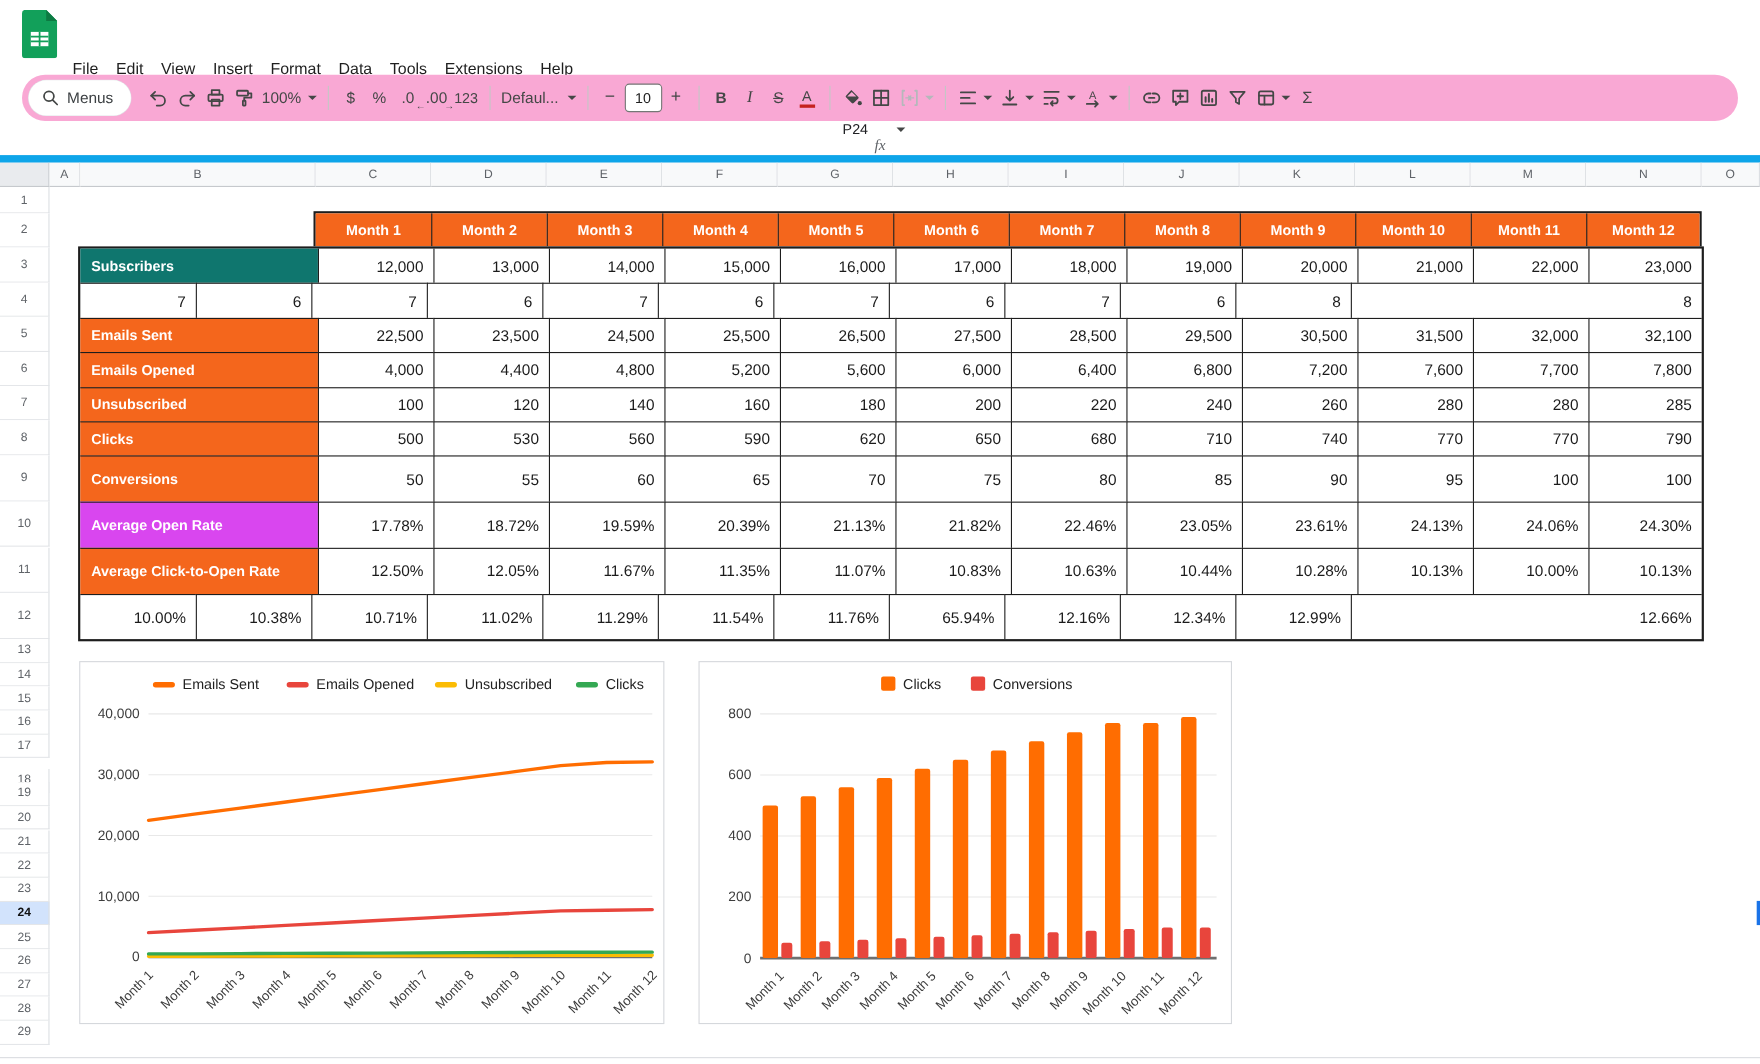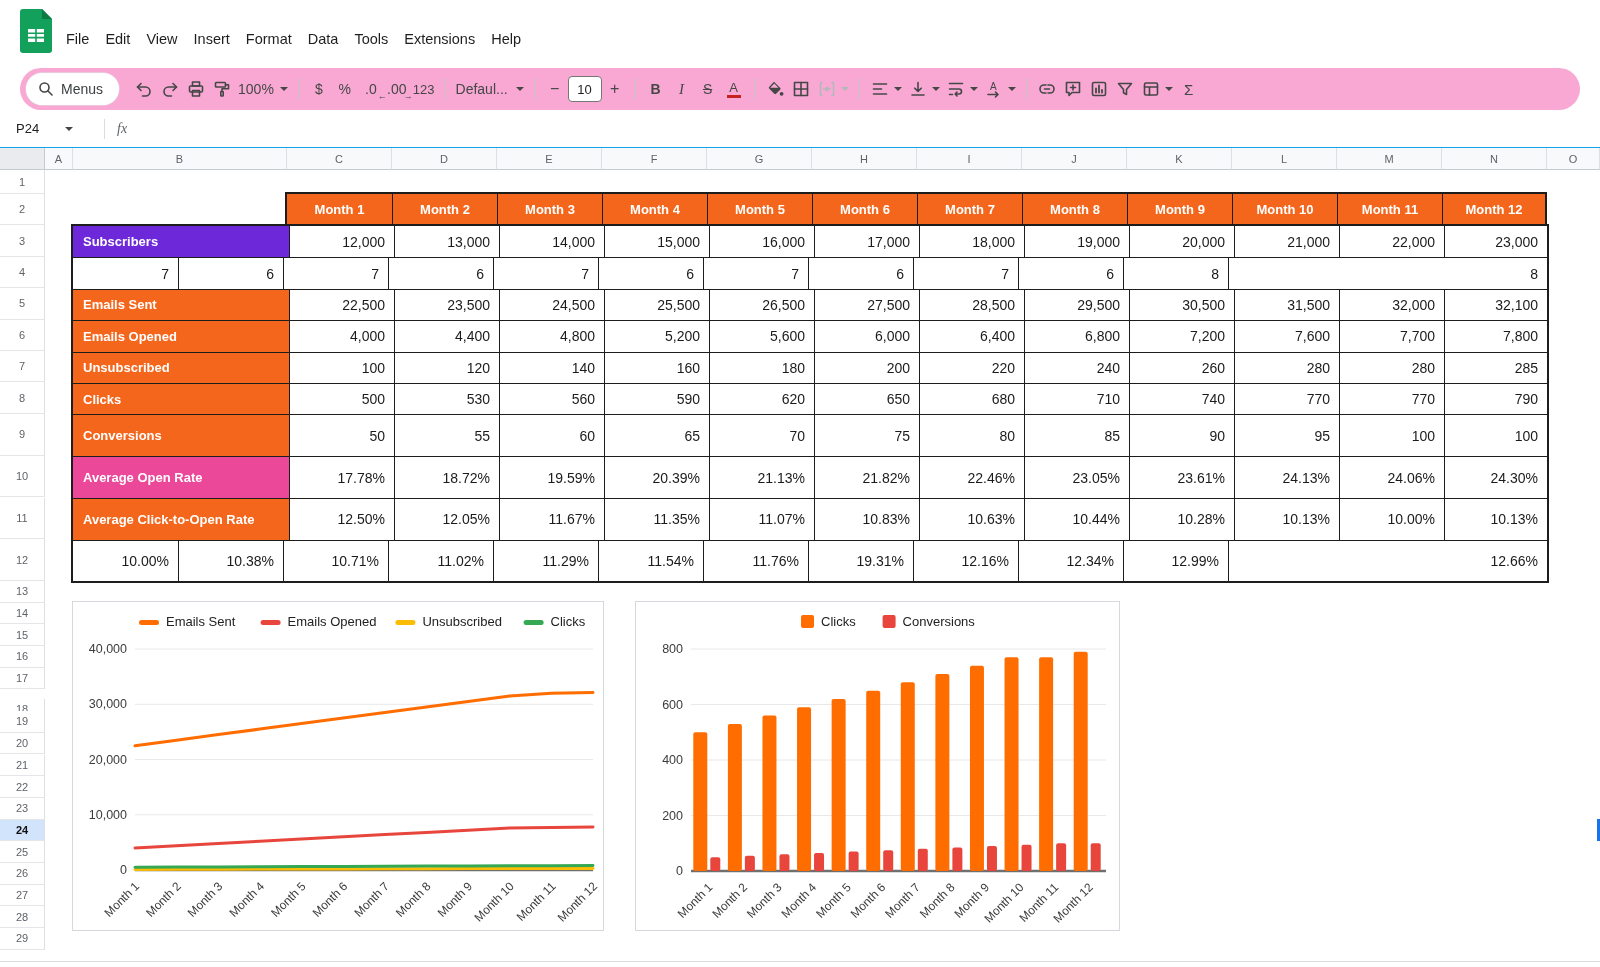--- a/index.html
+++ b/index.html
@@ -5,21 +5,21 @@
   * { box-sizing: border-box; margin: 0; padding: 0; }
   html,body { width:1600px; height:967px; overflow:hidden; background:#fff;
     font-family:"Liberation Sans", sans-serif; color:#1f1f1f; }
 
   
   #topbar { position:absolute; left:0; top:0; width:1600px; height:66px; background:#fff; }
   #logo { position:absolute; left:20px; top:9px; }
   #title-row { position:absolute; left:64px; top:11px; display:flex; align-items:center; gap:17px; }
   #doc-title { font-size:18px; color:#1f1f1f; white-space:nowrap; }
   .hdr-ico { display:flex; align-items:center; }
-  #menubar { position:absolute; left:58px; top:28px; display:flex; }
+  #menubar { position:absolute; left:58px; top:52px; display:flex; }
   .menu-item { font-size:14.5px; padding:3px 8px; border-radius:6px; cursor:default; color:#1f1f1f; }
 
   
   #toolbar { position:absolute; left:20px; top:68px; width:1560px; height:42px;
     background:#f9a8d4; border-radius:21px; display:flex; align-items:center; padding:0 6px; }
   .tb-btn { height:28px; min-width:26px; display:flex; align-items:center; justify-content:center;
     border-radius:4px; color:#444746; font-size:14px; padding:0 3px; }
   .tb-sep { width:1px; height:22px; background:#c4c7c5; margin:0 7px; flex:none; }
   #menus-pill { height:32px; background:#fff; border-radius:16px; display:flex; align-items:center;
     padding:0 16px 0 12px; gap:7px; margin-right:12px; box-shadow:0 0 0 0.5px #e0e3e7; }
@@ -35,21 +35,21 @@
   .dec-wrap { position:relative; }
   .dec-arrow { position:absolute; font-size:9px; bottom:2px; right:-3px; color:#444746; }
   #text-color-btn { flex-direction:column; gap:1px; }
   #text-color-btn .bar { width:14px; height:3px; background:#c5221f; }
   .ico { stroke:#444746; stroke-width:1.6; fill:none; stroke-linecap:round; stroke-linejoin:round; }
   .ico-fill { fill:#444746; stroke:none; }
   .ico-gray { stroke:#b5b8bb; }
 
   
   #formula-bar { position:absolute; left:0; top:110px; width:1600px; height:38px; background:#fff;
-    display:flex; align-items:center; border-bottom:1px solid #0ea5e9; }
+    display:flex; align-items:center; border-bottom:7px solid #0ea5e9;flex-direction:column; }
   #name-box { width:100px; display:flex; align-items:center; padding-left:16px; gap:22px; }
   #name-box span { font-size:13px; color:#202124; }
   #fx-divider { width:1px; height:20px; background:#dadce0; margin:0 12px 0 4px; }
   #fx-label { font-size:14px; font-style:italic; font-family:"Liberation Serif", serif; color:#5f6368; }
 
   
   #grid { position:absolute; left:0; top:148px; width:1600px; height:819px; background:#fff; }
   .col-hdr { position:absolute; top:0; height:22px; background:#f8f9fa; border-right:1px solid #dcdfe3;
     border-bottom:1px solid #c6c9cd; display:flex; align-items:center; justify-content:center;
     font-size:11px; color:#5f6368; }
@@ -321,21 +321,21 @@
       <div class="m-cell" style="background: rgb(244, 102, 28);">Month 6</div>
       <div class="m-cell" style="background: rgb(244, 102, 28);">Month 7</div>
       <div class="m-cell" style="background: rgb(244, 102, 28);">Month 8</div>
       <div class="m-cell" style="background: rgb(244, 102, 28);">Month 9</div>
       <div class="m-cell" style="background: rgb(244, 102, 28);">Month 10</div>
       <div class="m-cell" style="background: rgb(244, 102, 28);">Month 11</div>
       <div class="m-cell" style="background: rgb(244, 102, 28);">Month 12</div>
     </div>
   <div id="table-body">
       <div class="t-row" style="height: 31.4px;">
-        <div class="t-cell t-label" style="background: #6d28d9;">Subscribers</div>
+        <div class="t-cell t-label" style="background: #0f766e;">Subscribers</div>
         <div class="t-cell t-val">12,000</div>
         <div class="t-cell t-val">13,000</div>
         <div class="t-cell t-val">14,000</div>
         <div class="t-cell t-val">15,000</div>
         <div class="t-cell t-val">16,000</div>
         <div class="t-cell t-val">17,000</div>
         <div class="t-cell t-val">18,000</div>
         <div class="t-cell t-val">19,000</div>
         <div class="t-cell t-val">20,000</div>
         <div class="t-cell t-val">21,000</div>
@@ -425,21 +425,21 @@
         <div class="t-cell t-val">70</div>
         <div class="t-cell t-val">75</div>
         <div class="t-cell t-val">80</div>
         <div class="t-cell t-val">85</div>
         <div class="t-cell t-val">90</div>
         <div class="t-cell t-val">95</div>
         <div class="t-cell t-val">100</div>
         <div class="t-cell t-val">100</div>
       </div>
       <div class="t-row" style="height: 41.7px;">
-        <div class="t-cell t-label" style="background: #ec4899;">Average Open Rate</div>
+        <div class="t-cell t-label" style="background: #d946ef;">Average Open Rate</div>
         <div class="t-cell t-val">17.78%</div>
         <div class="t-cell t-val">18.72%</div>
         <div class="t-cell t-val">19.59%</div>
         <div class="t-cell t-val">20.39%</div>
         <div class="t-cell t-val">21.13%</div>
         <div class="t-cell t-val">21.82%</div>
         <div class="t-cell t-val">22.46%</div>
         <div class="t-cell t-val">23.05%</div>
         <div class="t-cell t-val">23.61%</div>
         <div class="t-cell t-val">24.13%</div>
@@ -462,21 +462,21 @@
         <div class="t-cell t-val">10.13%</div>
       </div>
       <div class="t-row" style="height: 41.7px;">
         <div class="t-cell t-val">10.00%</div>
         <div class="t-cell t-val">10.38%</div>
         <div class="t-cell t-val">10.71%</div>
         <div class="t-cell t-val">11.02%</div>
         <div class="t-cell t-val">11.29%</div>
         <div class="t-cell t-val">11.54%</div>
         <div class="t-cell t-val">11.76%</div>
-        <div class="t-cell t-val">19.31%</div>
+        <div class="t-cell t-val">65.94%</div>
         <div class="t-cell t-val">12.16%</div>
         <div class="t-cell t-val">12.34%</div>
         <div class="t-cell t-val">12.99%</div>
         <div class="t-cell t-val">12.66%</div>
       </div>
     </div>
 </div>
 
 <div class="chart-box" id="line-chart"><svg width="530" height="328" viewBox="0 0 530 328">
       <rect x="66" y="18" width="20" height="5" rx="2.5" fill="#FF6D01"></rect>

